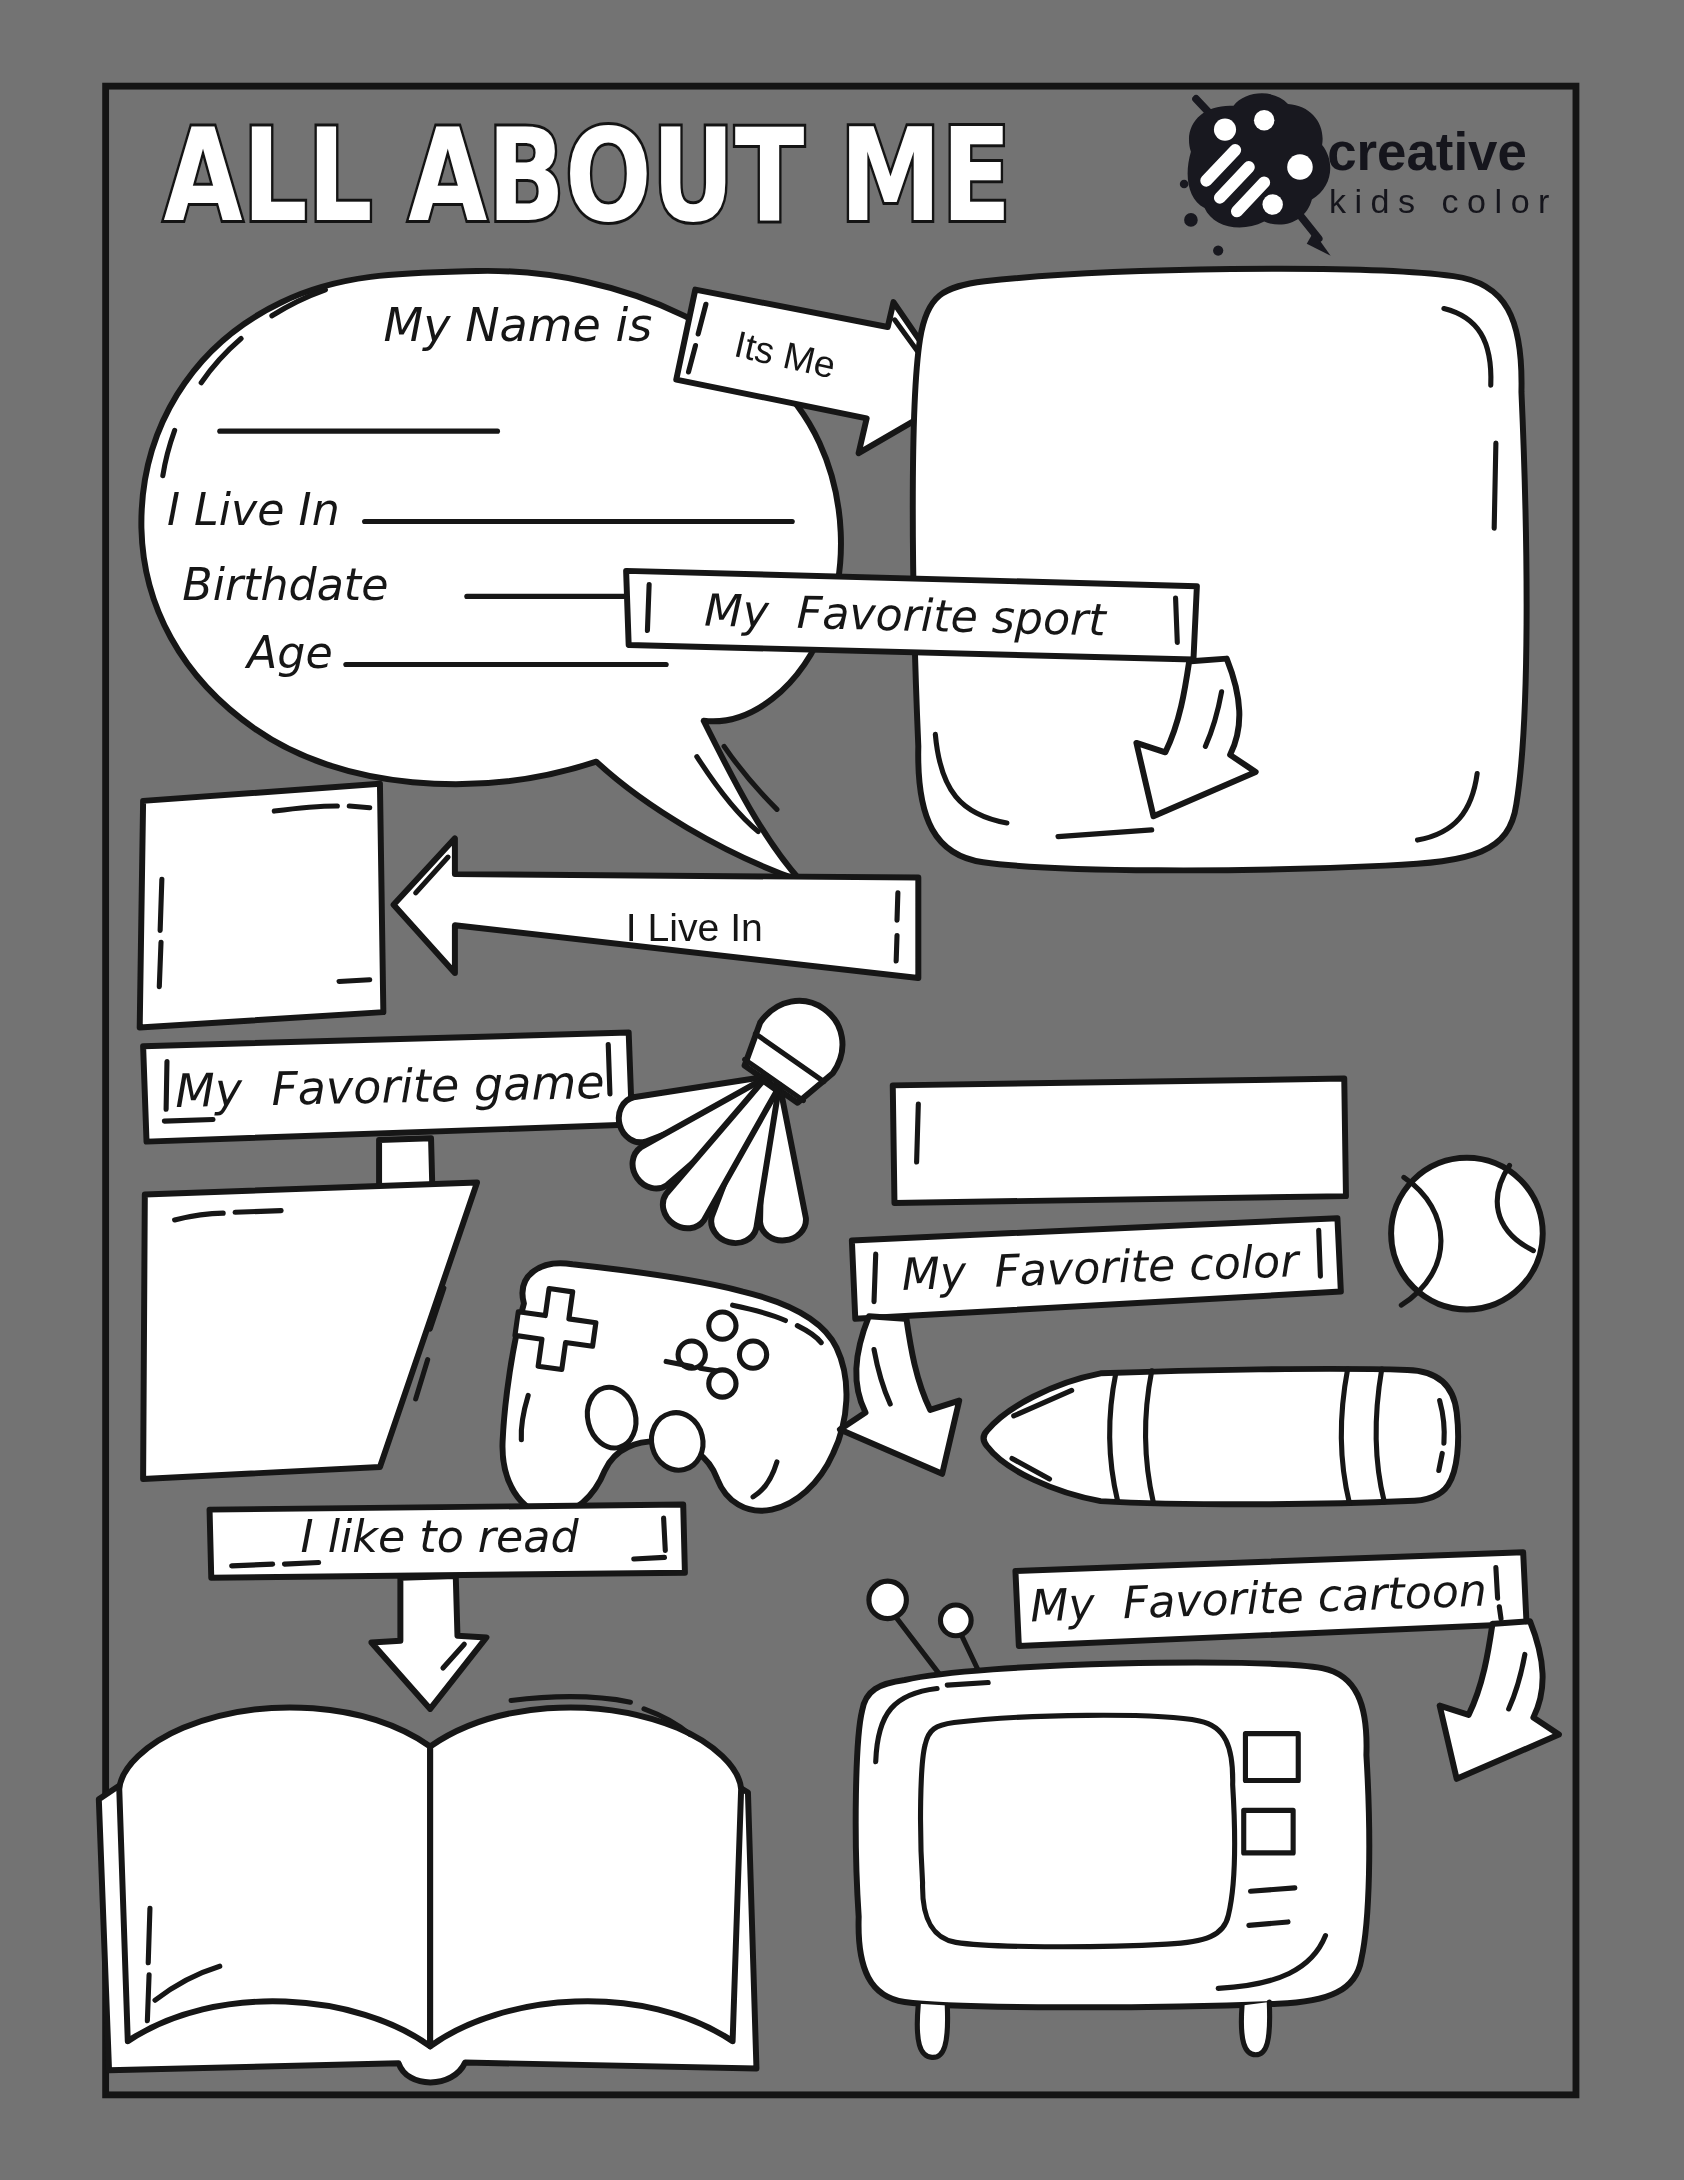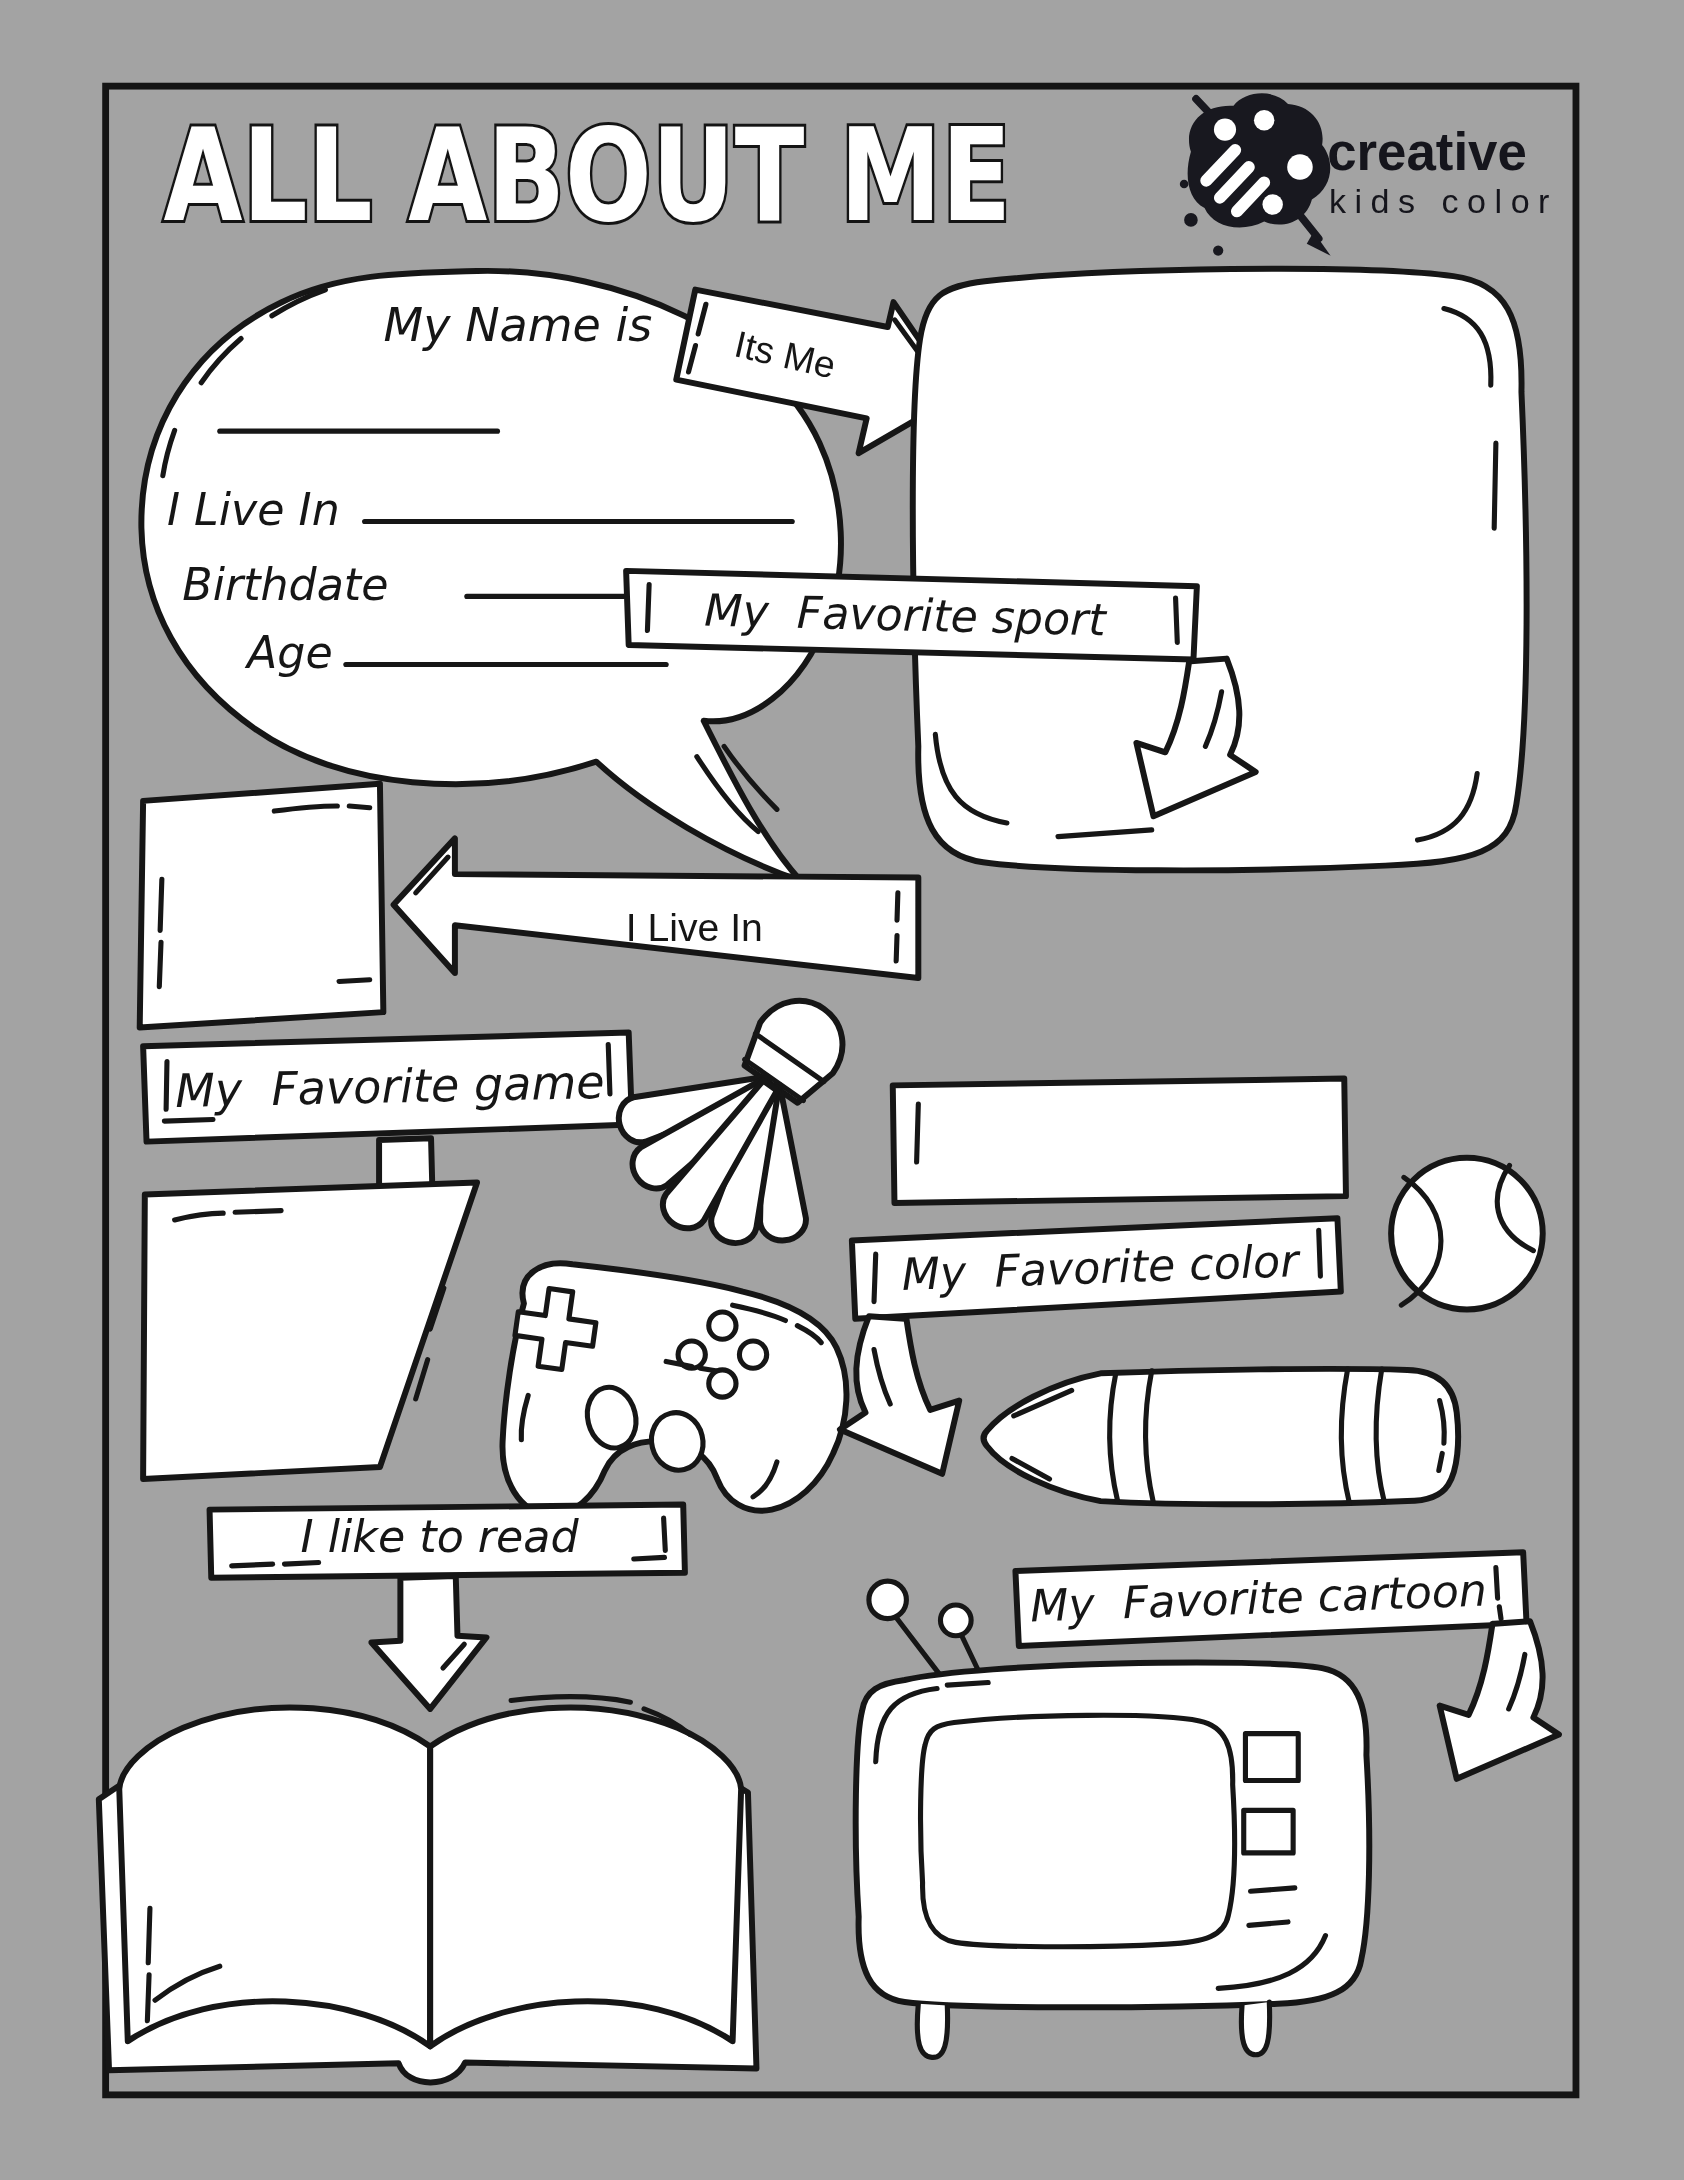--- a/index.html
+++ b/index.html
@@ -1,16 +1,16 @@
 <!DOCTYPE html>
 <html style="font-size:13.6px"><head>
 <meta charset="utf-8">
 <style>
   html,body{margin:0;padding:0;background:#fff;}
-  #sheet{position:relative;width:1685px;height:2181px;background:#a3a3a3;overflow:hidden;
+  #sheet{position:relative;width:1685px;height:2181px;background:#737373;overflow:hidden;
          font-family:"DejaVu Sans",sans-serif;}
   svg{position:absolute;left:0;top:0;}
   svg text{white-space:pre;}
   .ink{stroke:#161616;fill:none;stroke-width:7;stroke-linecap:round;stroke-linejoin:round;}
   .ink-thin{stroke:#161616;fill:none;stroke-width:6;stroke-linecap:round;stroke-linejoin:round;}
   .paperfill{fill:#ffffff;}
   .hand{font-family:"DejaVu Sans",sans-serif;font-style:italic;fill:#161616;}
   .clean{font-family:"Liberation Sans",sans-serif;fill:#161616;}
   .titleTxt{font-family:"DejaVu Sans",sans-serif;font-weight:bold;fill:#ffffff;
             stroke:#141414;stroke-width:7px;paint-order:stroke;}

